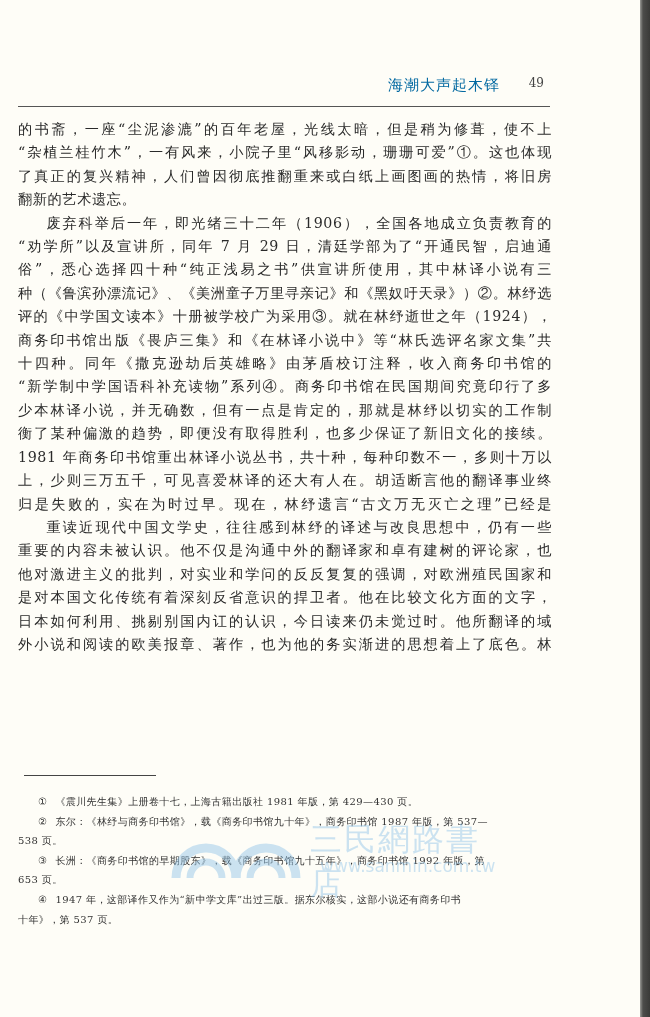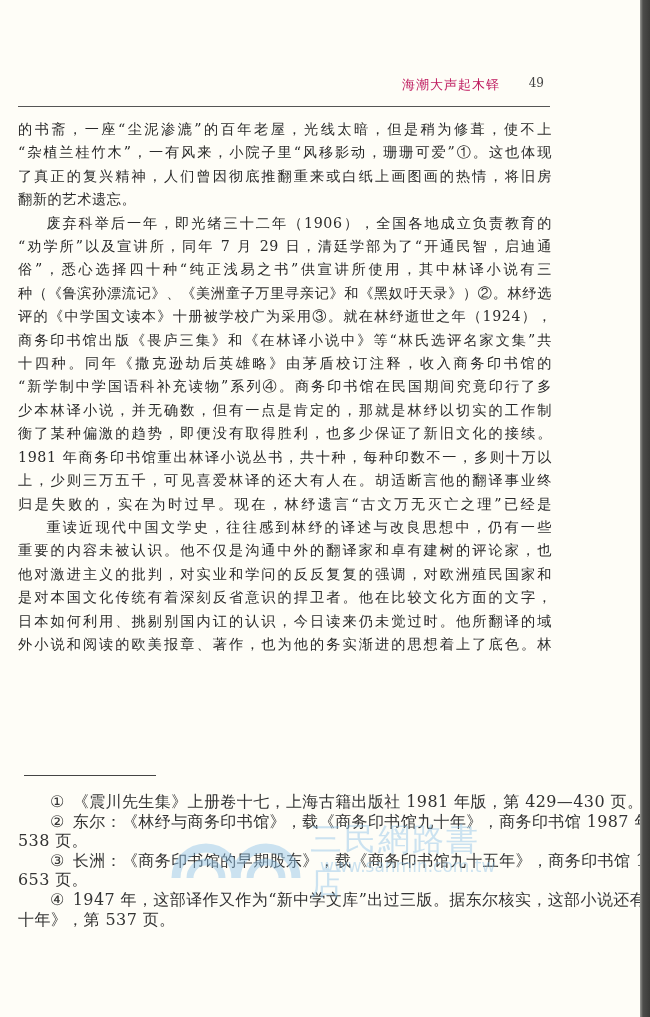--- a/index.html
+++ b/index.html
@@ -13,41 +13,41 @@
     .binding-edge {
       position: absolute; right: 0; top: 0; width: 10px; height: 1017px;
       background: linear-gradient(to right, #9a9a96 0%, #4c4c4a 30%, #3a3a38 100%);
     }
     .running-head {
       position: absolute; left: 18px; top: 72px; width: 532px; height: 34px;
       border-bottom: 1.5px solid #555;
     }
     .running-title {
       position: absolute; right: 50px; top: 4px;
-      font-size: 13px; letter-spacing: 1px; color: #be185d; text-align: center;
+      font-size: 15px; letter-spacing: 1px; color: #0369a1; text-align: center;
     }
     .page-number {
       position: absolute; right: 6px; top: 4px;
       font-size: 12px; color: #444;
     }
     .body-text {
       position: absolute; left: 18px; top: 118px; width: 534px;
       font-size: 14.2px; line-height: 23.4px; text-align: justify;
       letter-spacing: 0.6px;
     }
     .body-text p { margin: 0; }
     .body-text .line { display: block; text-align-last: justify; white-space: nowrap; }
     .body-text .line.last { text-align-last: left; }
     .fn-rule {
       position: absolute; left: 24px; top: 775px; width: 132px; height: 0;
       border-top: 1px solid #444;
     }
     .footnotes {
       position: absolute; left: 18px; top: 792px; width: 534px;
-      font-size: 16px; line-height: 19.6px; color: #333; letter-spacing: 0.4px;
+      font-size: 10px; line-height: 19.6px; color: #333; letter-spacing: 0.4px;
     }
     .footnotes .fn-line { display: block; white-space: nowrap; }
     .footnotes .fn-line.first { padding-left: 2em; }
     .footnotes .fn-line.cont { padding-left: 0; }
     .fn-mark { margin-right: 8px; }
     .watermark {
       position: absolute; left: 170px; top: 818px; width: 340px; height: 60px;
       pointer-events: none; opacity: 0.45;
     }
     .wm-text {

